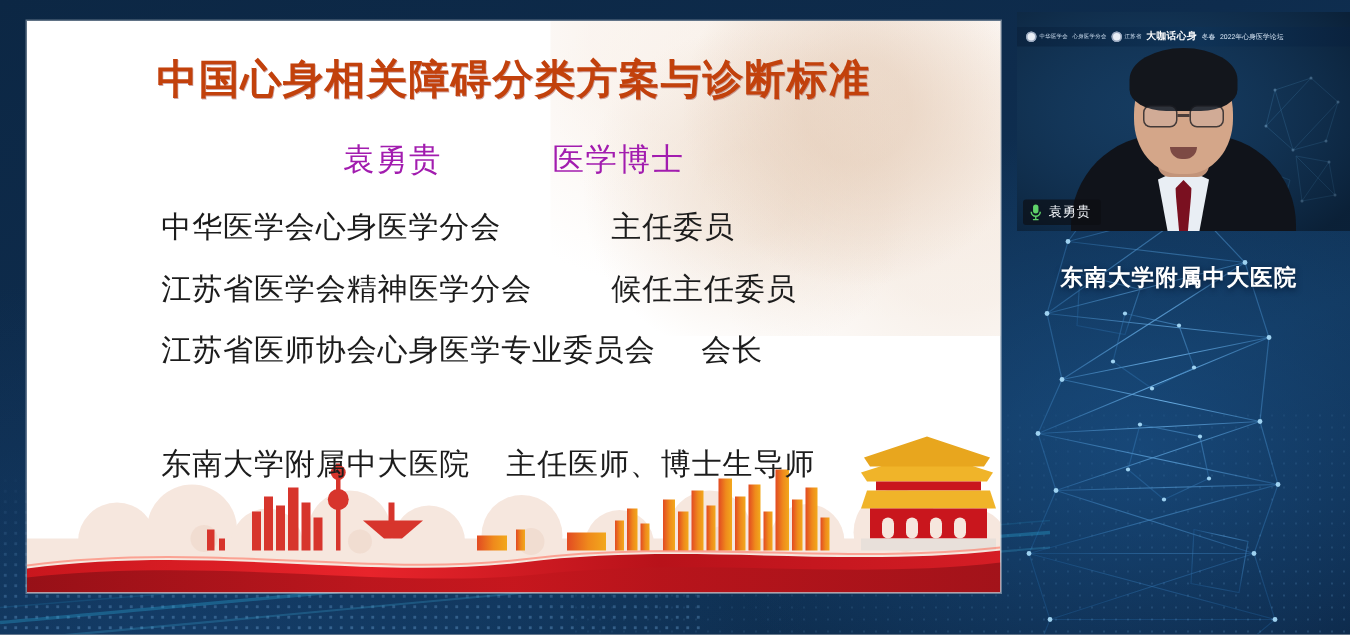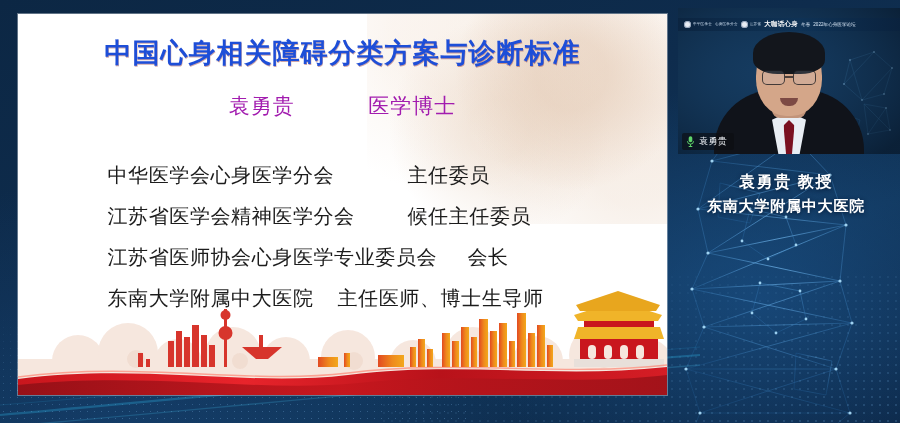--- a/index.html
+++ b/index.html
@@ -59,21 +59,21 @@
   }
   #slide-glow{
     position:absolute; right:0; top:0; width:300px; height:200px;
     background:radial-gradient(ellipse at 78% 28%, rgba(250,240,232,.85) 0%, rgba(255,255,255,0) 70%);
     pointer-events:none;
   }
 
   #slide-content{ position:relative; z-index:3; padding-top:24px; text-align:center; }
 
   .title-line{
-    color:#1d4ed8;
+    color:#c2410c;
     font-weight:bold;
     font-size:27px;
     letter-spacing:1px;
     line-height:1.18;
     text-shadow:0.5px 0.5px 0 rgba(120,0,0,.35);
   }
   .title-sub{
     color:#9f1414;
     font-family:"Liberation Serif","DejaVu Serif",serif;
     font-weight:bold;
@@ -249,33 +249,33 @@
       <div class="title-line">中国心身相关障碍分类方案与诊断标准</div>
 
       <div id="byline">
         <span>袁勇贵</span>
         <span class="gap"></span>
         <span>医学博士</span>
       </div>
 
       <div class="role-row" style="margin-top:18px;">
         <span class="org" style="width:300px;">中华医学会心身医学分会</span>
-        <span class="pos" style="width:170px;margin-top:24px;">主任委员</span>
+        <span class="pos" style="width:170px;">主任委员</span>
       </div>
       <div class="role-row">
         <span class="org" style="width:300px;">江苏省医学会精神医学分会</span>
         <span class="pos" style="width:170px;">候任主任委员</span>
       </div>
       <div class="role-row">
         <span class="org" style="width:360px;">江苏省医师协会心身医学专业委员会</span>
         <span class="pos" style="width:110px;">会长</span>
       </div>
       <div class="role-row">
         <span class="org" style="width:230px;">东南大学附属中大医院</span>
-        <span class="pos" style="width:240px;">主任医师、博士生导师</span>
+        <span class="pos" style="width:240px;margin-top:35px;">主任医师、博士生导师</span>
       </div>
     </div>
 
     <svg id="slide-art" viewBox="0 0 649 120" preserveAspectRatio="none" aria-hidden="true">
       <defs>
         <linearGradient id="redrib" x1="0" y1="0" x2="1" y2="0">
           <stop offset="0%" stop-color="#c9161d"></stop>
             <stop offset="35%" stop-color="#e8242b"></stop>
           <stop offset="65%" stop-color="#b8121a"></stop>
             <stop offset="100%" stop-color="#d51d25"></stop>
@@ -435,17 +435,16 @@
         <rect x="3.6" y="1" width="4.8" height="8" rx="2.4" fill="#5fd36a"></rect>
         <path d="M2 7.6 a4 4 0 0 0 8 0" stroke="#5fd36a" stroke-width="1.3" fill="none"></path>
         <rect x="5.4" y="11.4" width="1.2" height="3" fill="#5fd36a"></rect>
         <rect x="3.4" y="14" width="5.2" height="1.2" rx=".5" fill="#5fd36a"></rect>
       </svg>
       <span class="nm">袁勇贵</span>
     </div>
   </div>
 
   <div id="caption">
-    <div class="cap1">袁勇贵 教授</div>
     <div class="cap2">东南大学附属中大医院</div>
   </div>
 
 </div>
 
 </body></html>

